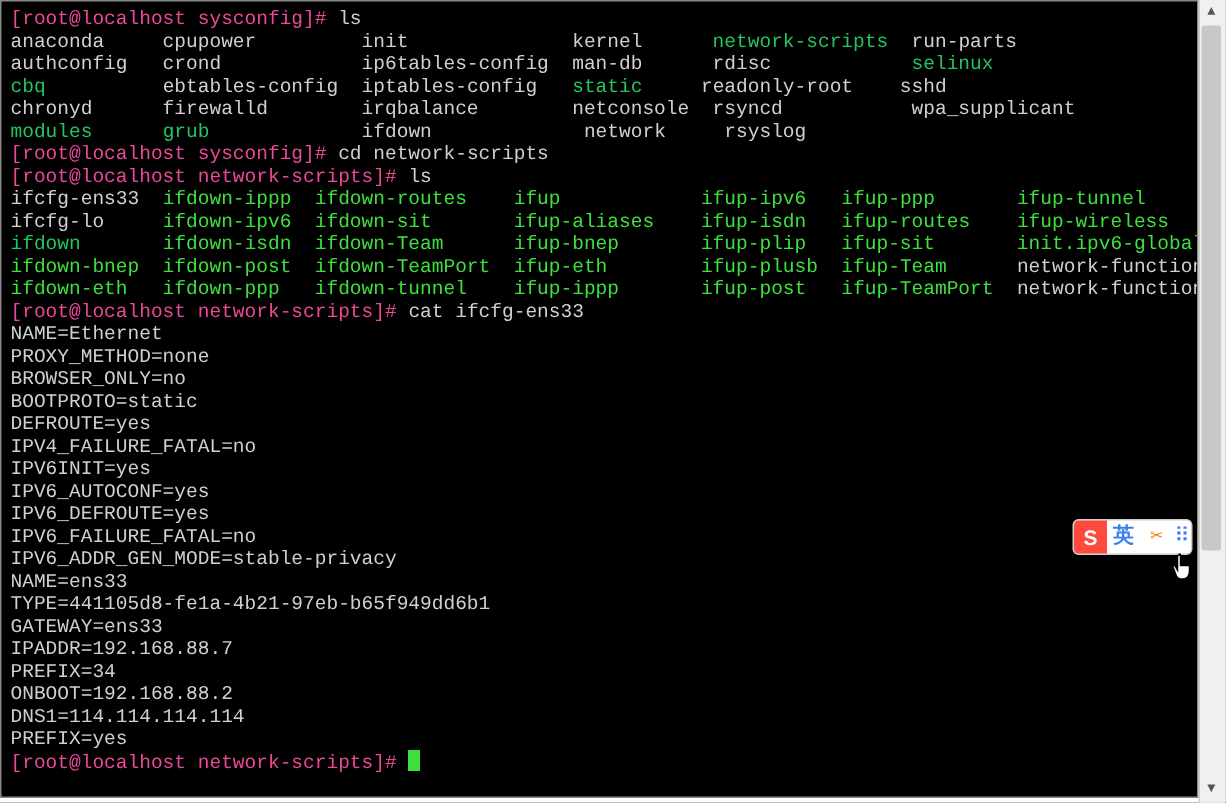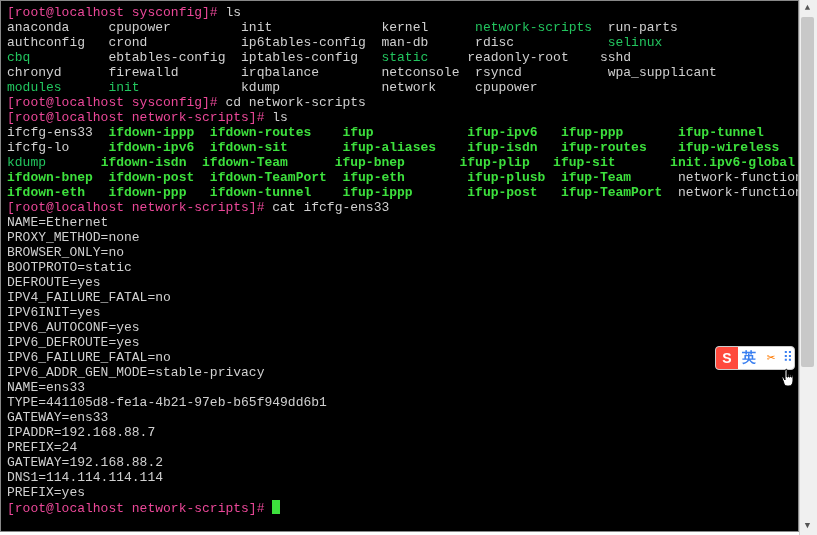--- a/index.html
+++ b/index.html
@@ -53,21 +53,21 @@
     position:absolute;
     top:17px;
     height: 350px;
     width: 13px;
     left:1px;
     background: #c8c8c8;
     border-radius:2px;
   }
   .prompt { color: #ec4899; }
   .cyan { color: #22c55e; }
-  .green { color: #3de03d; font-weight: bold; }
+  .green { color: #3de03d; }
   .cursor {
     display:inline-block;
     width:8px;
     height:14px;
     background:#3de03d;
     vertical-align:-2px;
   }
   .badge {
     position:absolute;
     right: 22px;
@@ -100,46 +100,46 @@
 </style>
 </head>
 <body>
 
 <div class="container">
   <div class="terminal"><span class="prompt">[root@localhost sysconfig]# </span><span>ls</span>
 <span><span>anaconda     cpupower         init              kernel      </span><span class="cyan">network-scripts</span><span>  run-parts</span></span>
 <span><span>authconfig   crond            ip6tables-config  man-db      rdisc            </span><span class="cyan">selinux</span></span>
 <span><span class="cyan">cbq</span><span>          ebtables-config  iptables-config   </span><span class="cyan">static</span><span>     readonly-root    sshd</span></span>
 <span>chronyd      firewalld        irqbalance        netconsole  rsyncd           wpa_supplicant</span>
-<span><span class="cyan">modules</span><span>      </span><span class="cyan">init</span><span>             kdump             network     cpupower</span></span>
+<span><span class="cyan">modules</span><span>      </span><span class="cyan">grub</span><span>             ifdown             network     rsyslog</span></span>
 <span class="prompt">[root@localhost sysconfig]# </span><span>cd network-scripts</span>
 <span class="prompt">[root@localhost network-scripts]# </span><span>ls</span>
 <span><span>ifcfg-ens33  </span><span class="green">ifdown-ippp  ifdown-routes    ifup</span><span>            </span><span class="green">ifup-ipv6   ifup-ppp       ifup-tunnel</span></span>
 <span><span>ifcfg-lo     </span><span class="green">ifdown-ipv6  ifdown-sit       ifup-aliases</span><span>    </span><span class="green">ifup-isdn   ifup-routes    ifup-wireless</span></span>
-<span><span></span><span class="cyan">kdump</span><span>       </span><span class="green">ifdown-isdn  ifdown-Team      ifup-bnep</span><span>       </span><span class="green">ifup-plip   ifup-sit       init.ipv6-global</span></span>
+<span><span></span><span class="cyan">ifdown</span><span>       </span><span class="green">ifdown-isdn  ifdown-Team      ifup-bnep</span><span>       </span><span class="green">ifup-plip   ifup-sit       init.ipv6-global</span></span>
 <span><span></span><span class="green">ifdown-bnep  ifdown-post  ifdown-TeamPort  ifup-eth</span><span>        </span><span class="green">ifup-plusb  ifup-Team</span><span>      network-functions</span></span>
 <span><span></span><span class="green">ifdown-eth   ifdown-ppp   ifdown-tunnel    ifup-ippp</span><span>       </span><span class="green">ifup-post   ifup-TeamPort</span><span>  network-functions-ipv6</span></span>
 <span class="prompt">[root@localhost network-scripts]# </span><span>cat ifcfg-ens33</span>
 <span>NAME=Ethernet</span>
 <span>PROXY_METHOD=none</span>
 <span>BROWSER_ONLY=no</span>
 <span>BOOTPROTO=static</span>
 <span>DEFROUTE=yes</span>
 <span>IPV4_FAILURE_FATAL=no</span>
 <span>IPV6INIT=yes</span>
 <span>IPV6_AUTOCONF=yes</span>
 <span>IPV6_DEFROUTE=yes</span>
 <span>IPV6_FAILURE_FATAL=no</span>
 <span>IPV6_ADDR_GEN_MODE=stable-privacy</span>
 <span>NAME=ens33</span>
 <span>TYPE=441105d8-fe1a-4b21-97eb-b65f949dd6b1</span>
 <span>GATEWAY=ens33</span>
 <span>IPADDR=192.168.88.7</span>
-<span>PREFIX=24</span>
-<span>GATEWAY=192.168.88.2</span>
+<span>PREFIX=34</span>
+<span>ONBOOT=192.168.88.2</span>
 <span>DNS1=114.114.114.114</span>
 <span>PREFIX=yes</span>
 <span class="prompt">[root@localhost network-scripts]# </span><span class="cursor"></span></div>
 
   <div class="scrollbar">
     <div class="scroll-top-btn">▲</div>
     <div class="thumb"></div>
     <div class="scroll-bot-btn">▼</div>
   </div>
 

